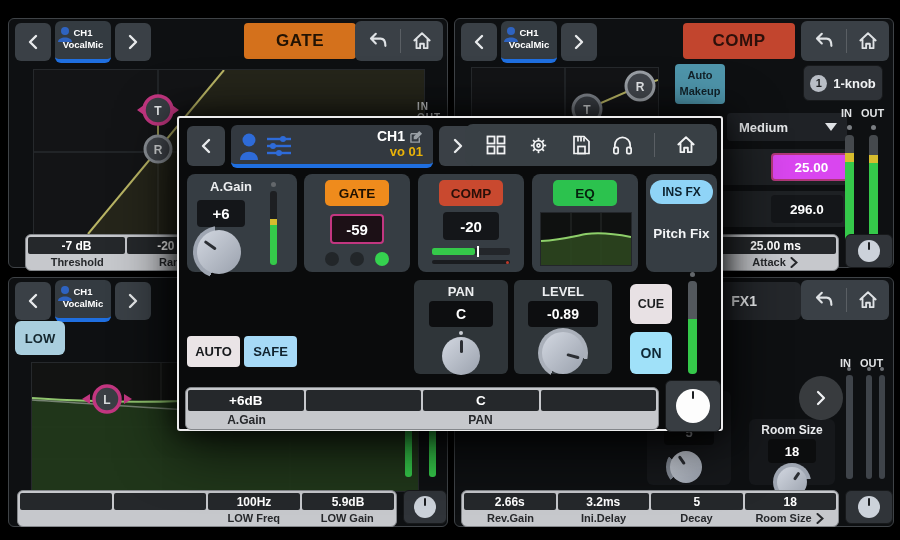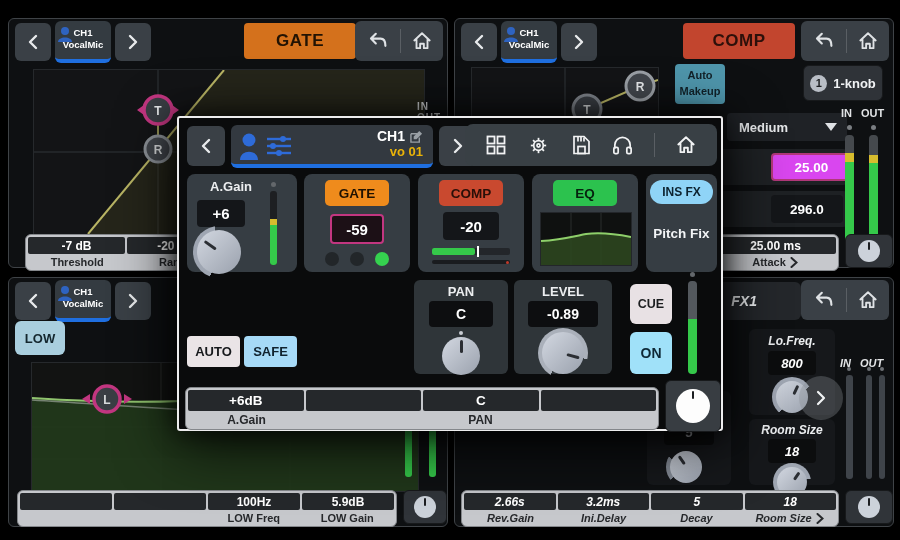--- a/index.html
+++ b/index.html
@@ -255,42 +255,34 @@
         <div class="flbl"></div>
         <div class="flbl">LOW Freq</div>
         <div class="flbl">LOW Gain</div>
       </div>
     </div>
     <div class="kbtn" style="left:394px;top:212px;width:42px;height:32px;">
         <div class="kcirc"></div>
       </div>
   </div>
 
-  <div class="panel" id="fx-panel" style="left:454px;top:277px;width:438px;height:248px;font-style:italic;">
+  <div class="panel" id="fx-panel" style="left:454px;top:277px;width:438px;height:248px;">
     <div class="abs" style="left:150px;top:4px;width:196px;height:38px;background:#24272b;border-radius:6px;display:flex;align-items:center;justify-content:flex-end;">
       <span style="color:#eef0f2;font-size:14px;font-weight:700;padding-right:44px;">FX1</span>
     </div>
     <div class="corner">
       <svg width="24" height="22" viewBox="0 0 20 16">
           <path d="M5,6 L9,2 M5,6 L9,10 M5,6 H13 C16,6 17,8.5 17,12" stroke="#dfe2e5" stroke-width="1.8" fill="none" stroke-linecap="round" stroke-linejoin="round"></path>
         </svg>
       <div class="cdiv"></div>
       <svg width="22" height="22" viewBox="0 0 20 20">
           <path d="M3,9.5 L10,3 L17,9.5 M5,8.5 V16.5 H8.3 V12.5 H11.7 V16.5 H15 V8.5" stroke="#dfe2e5" stroke-width="1.7" fill="none" stroke-linecap="round" stroke-linejoin="round"></path>
         </svg>
     </div>
 
-    <div class="abs" style="left:294px;top:51px;width:86px;height:86px;background:#16181b;border-radius:6px;">
-      <div class="lbl" style="left:0;right:0;top:5px;text-align:center;font-size:12px;">Lo.Freq.</div>
-      <div class="vbox" style="left:19px;top:22px;width:48px;height:24px;font-size:13px;background:#0c0d0e;">800</div>
-      <div class="ring" style="left:23px;top:48px;width:40px;height:40px;background:conic-gradient(from 220deg,#9fa6b2 0 200deg,transparent 200deg);"></div>
-      <div class="knob" style="left:27px;top:52px;width:32px;height:32px;">
-          <div class="kt" style="transform:rotate(25deg);"></div>
-        </div>
-    </div>
 
     <div class="abs" style="left:294px;top:141px;width:86px;height:66px;background:#16181b;border-radius:6px;">
       <div class="lbl" style="left:0;right:0;top:4px;text-align:center;font-size:12px;">Room Size</div>
       <div class="vbox" style="left:19px;top:20px;width:48px;height:24px;font-size:13px;background:#0c0d0e;">18</div>
       <div class="ring" style="left:24px;top:44px;width:38px;height:38px;background:conic-gradient(from 210deg,#9fa6b2 0 230deg,transparent 230deg);"></div>
       <div class="knob" style="left:28px;top:48px;width:30px;height:30px;">
           <div class="kt" style="transform:rotate(35deg);"></div>
         </div>
     </div>
 

